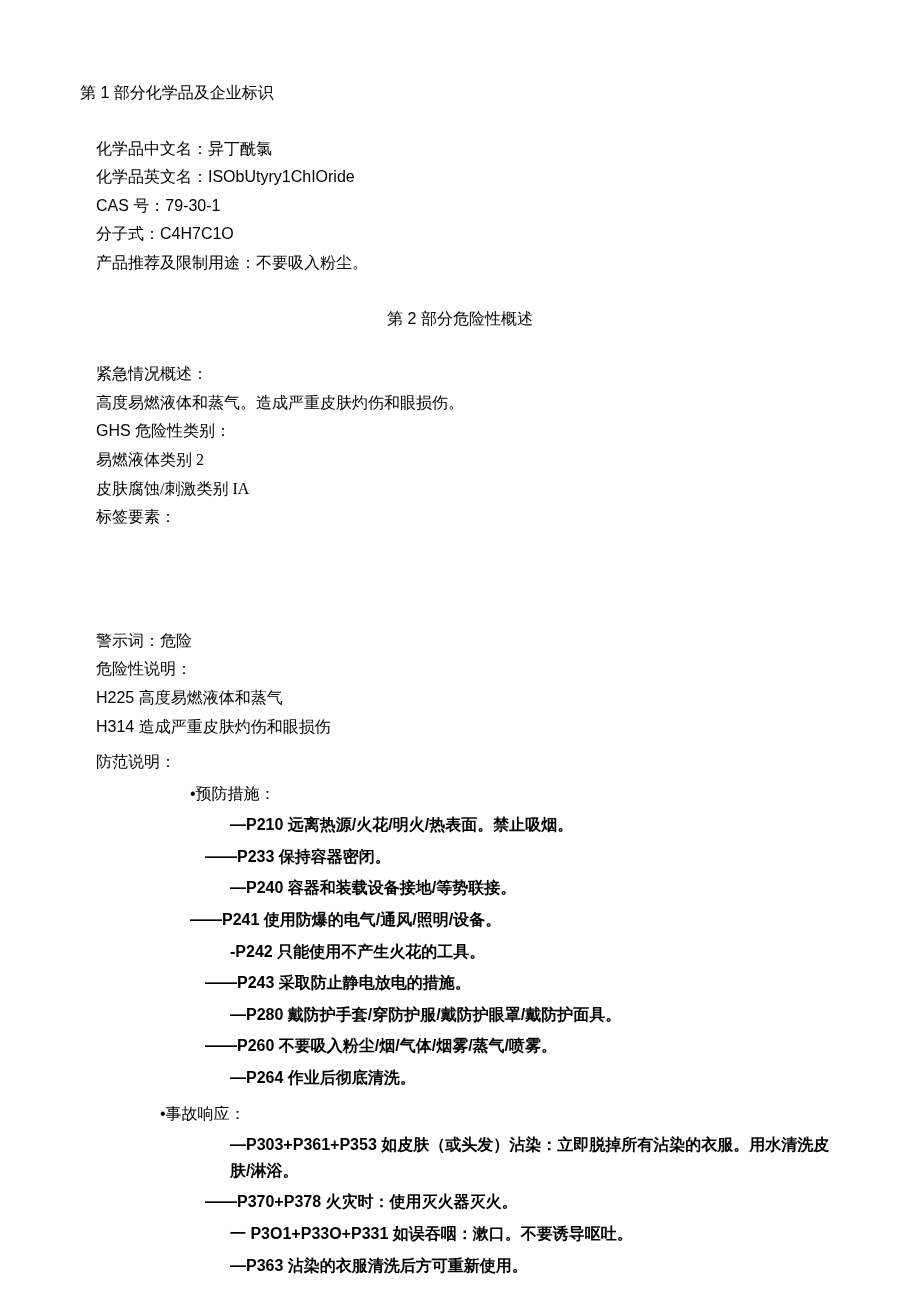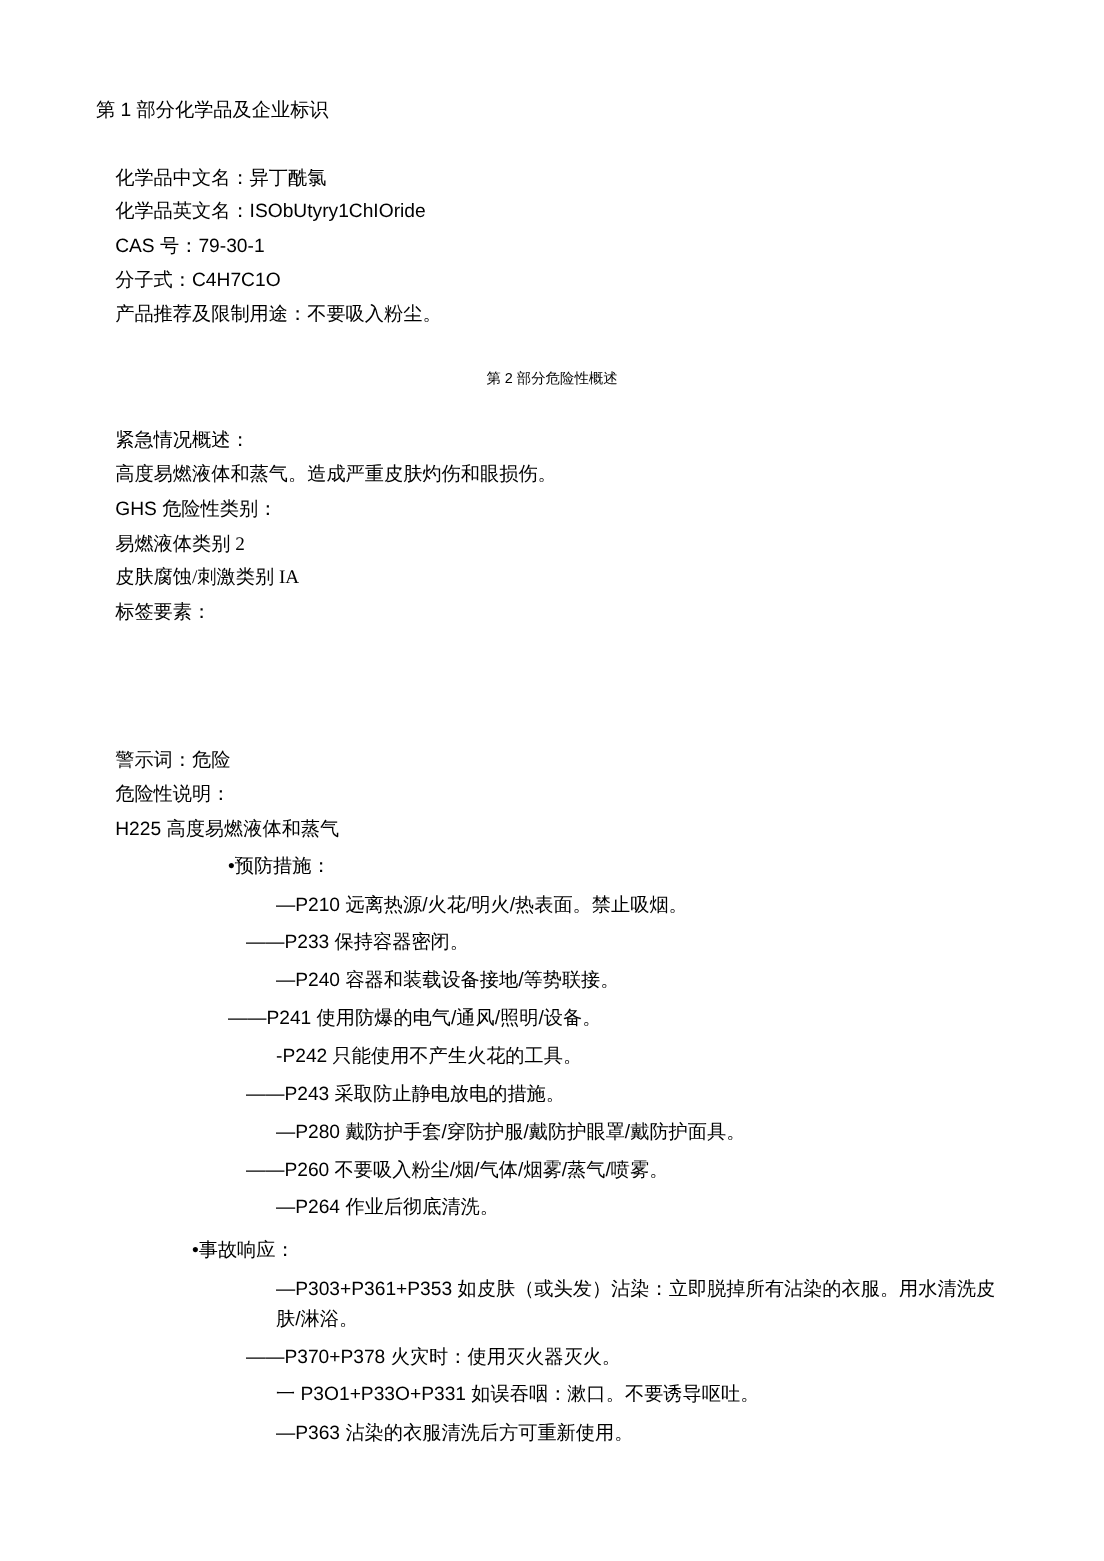--- a/index.html
+++ b/index.html
@@ -18,39 +18,40 @@
   }
   .section-title {
     text-align: left;
     font-family: "Microsoft YaHei", "Heiti SC", sans-serif;
     font-size: 16px;
     margin: 0 0 30px 0;
   }
   .section-title-2 {
     text-align: center;
     font-family: "Microsoft YaHei", "Heiti SC", sans-serif;
-    font-size: 12px;
+    font-size: 16px;
     margin: 30px 0 30px 0;
   }
   .line {
     margin: 3px 16px;
   }
   .sans {
     font-family: "Microsoft YaHei", "Heiti SC", Arial, sans-serif;
   }
   .measures-heading {
     margin: 6px 0 3px 110px;
     font-family: "Microsoft YaHei", "Heiti SC", sans-serif;
   }
   .measures-heading-2 {
     margin: 10px 0 3px 80px;
     font-family: "Microsoft YaHei", "Heiti SC", sans-serif;
   }
   .measure-item {
     margin: 6px 0 6px 150px;
+    font-weight: bold;
   }
   .spacer {
     height: 92px;
   }
 </style>
 </head>
 <body>
 
 <div class="page">
 
@@ -85,21 +86,23 @@
   </div>
   <div class="line">标签要素：</div>
 
   <div class="spacer"></div>
 
   <div class="line">
     <span>警示词：</span><span>危险</span>
   </div>
   <div class="line">危险性说明：</div>
   <div class="line sans">H225 高度易燃液体和蒸气</div>
+  <div class="line sans">H314 造成严重皮肤灼伤和眼损伤</div>
 
+  <div class="line" style="margin-top:10px">防范说明：</div>
 
   <div class="measures-heading">•预防措施：</div>
 
   <div class="measure-item sans">—P210 远离热源/火花/明火/热表面。禁止吸烟。</div>
   <div class="measure-item sans" style="margin-left:125px">——P233 保持容器密闭。</div>
   <div class="measure-item sans">—P240 容器和装载设备接地/等势联接。</div>
   <div class="measure-item sans" style="margin-left:110px">——P241 使用防爆的电气/通风/照明/设备。</div>
   <div class="measure-item sans">-P242 只能使用不产生火花的工具。</div>
   <div class="measure-item sans" style="margin-left:125px">——P243 采取防止静电放电的措施。</div>
   <div class="measure-item sans">—P280 戴防护手套/穿防护服/戴防护眼罩/戴防护面具。</div>

